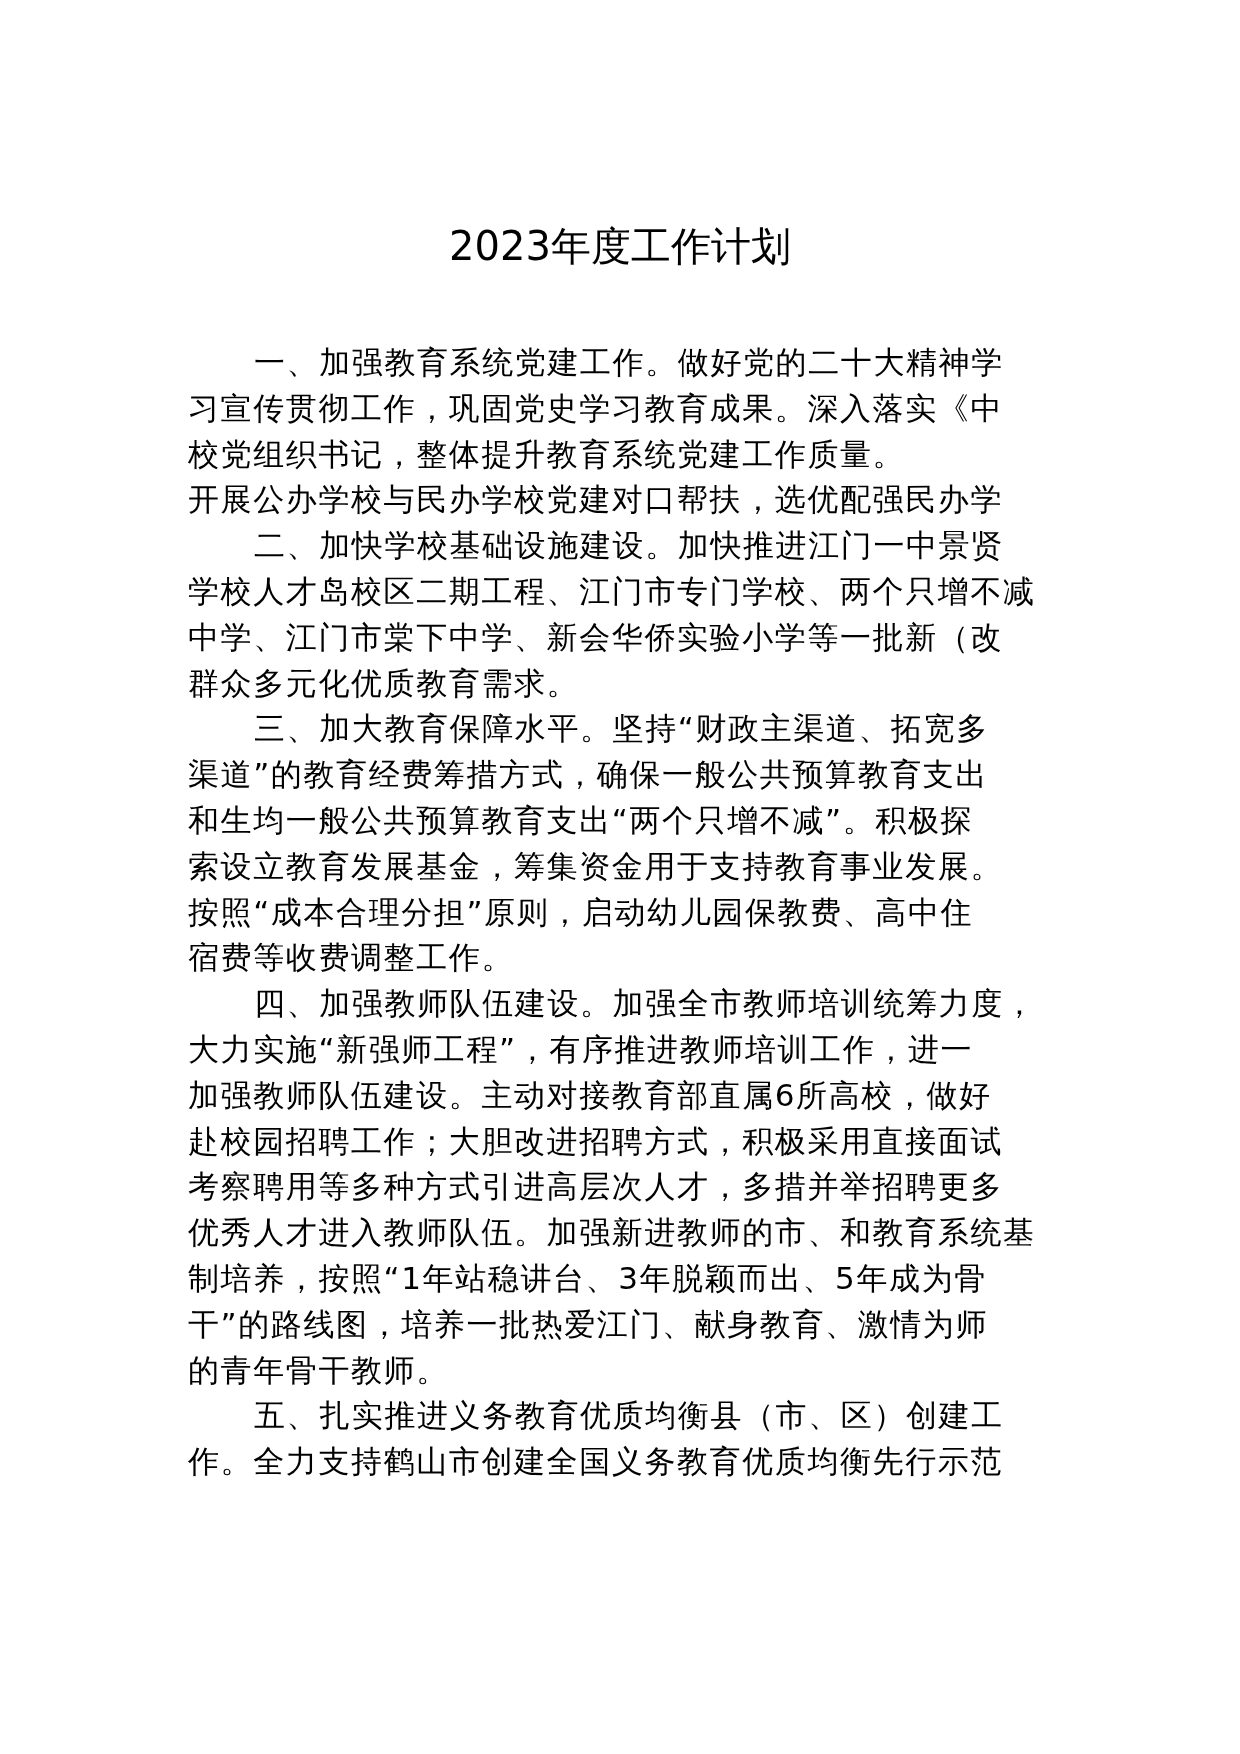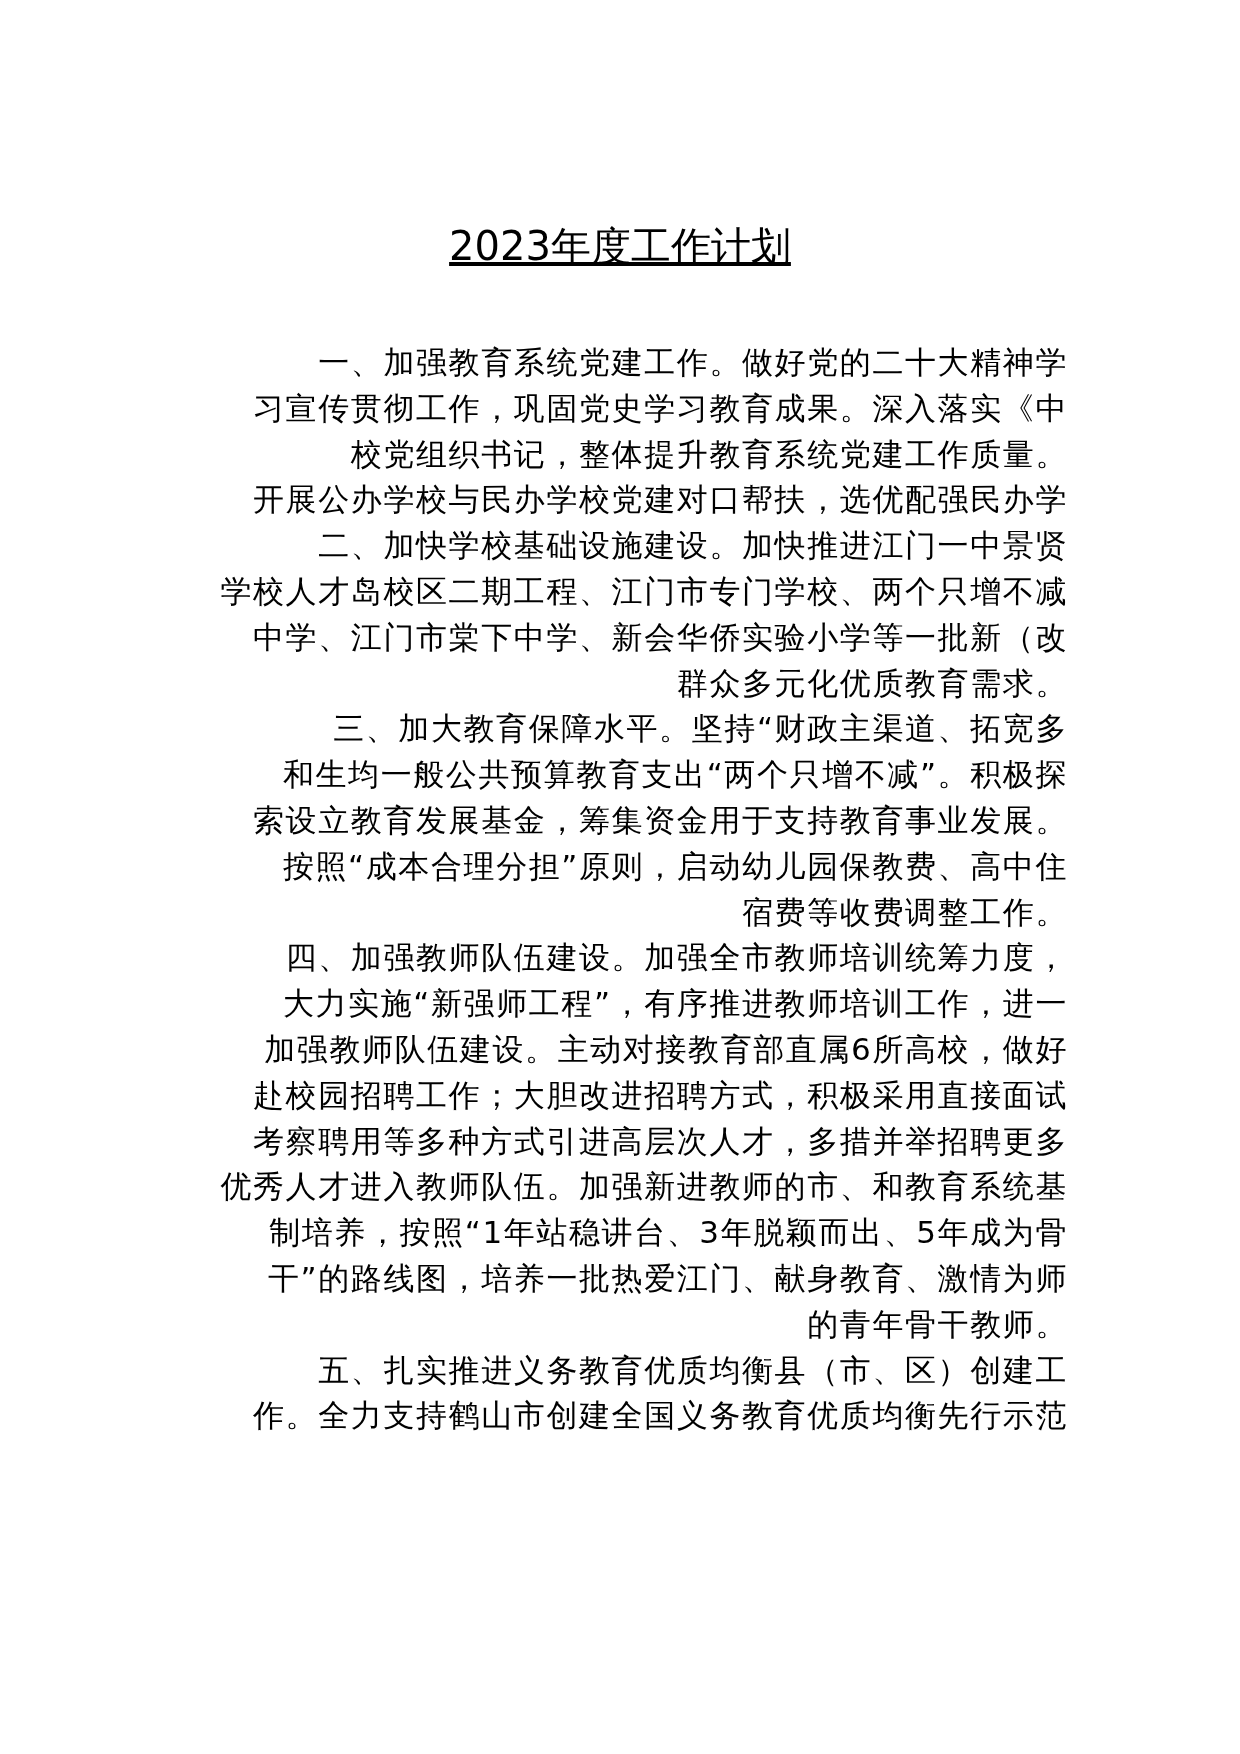--- a/index.html
+++ b/index.html
@@ -26,35 +26,33 @@
   .title {
     position: absolute;
     top: 222px;
     left: 0;
     width: 1240px;
     text-align: center;
     font-size: 40px;
     line-height: 48px;
     letter-spacing: 0px;
     font-weight: normal;
-    text-decoration: underline;
   }
   .body-text {
     position: absolute;
     left: 188px;
     top: 340px;
     width: 880px;
   }
   .line {
     height: 45.8px;
     line-height: 45.8px;
     font-size: 31px;
     white-space: nowrap;
     letter-spacing: 1.6px;
-    text-align: right;
   }
   .line.indent {
     padding-left: 66px;
   }
 </style>
 </head>
 <body>
 
 <div class="page">
   <div class="title">2023年度工作计划</div>
@@ -70,20 +68,21 @@
 
     <div class="paragraph">
       <div class="line indent">二、加快学校基础设施建设。加快推进江门一中景贤</div>
       <div class="line">学校人才岛校区二期工程、江门市专门学校、两个只增不减</div>
       <div class="line">中学、江门市棠下中学、新会华侨实验小学等一批新（改</div>
       <div class="line">群众多元化优质教育需求。</div>
     </div>
 
     <div class="paragraph">
       <div class="line indent">三、加大教育保障水平。坚持“财政主渠道、拓宽多</div>
+      <div class="line">渠道”的教育经费筹措方式，确保一般公共预算教育支出</div>
       <div class="line">和生均一般公共预算教育支出“两个只增不减”。积极探</div>
       <div class="line">索设立教育发展基金，筹集资金用于支持教育事业发展。</div>
       <div class="line">按照“成本合理分担”原则，启动幼儿园保教费、高中住</div>
       <div class="line">宿费等收费调整工作。</div>
     </div>
 
     <div class="paragraph">
       <div class="line indent">四、加强教师队伍建设。加强全市教师培训统筹力度，</div>
       <div class="line">大力实施“新强师工程”，有序推进教师培训工作，进一</div>
       <div class="line">加强教师队伍建设。主动对接教育部直属6所高校，做好</div>

